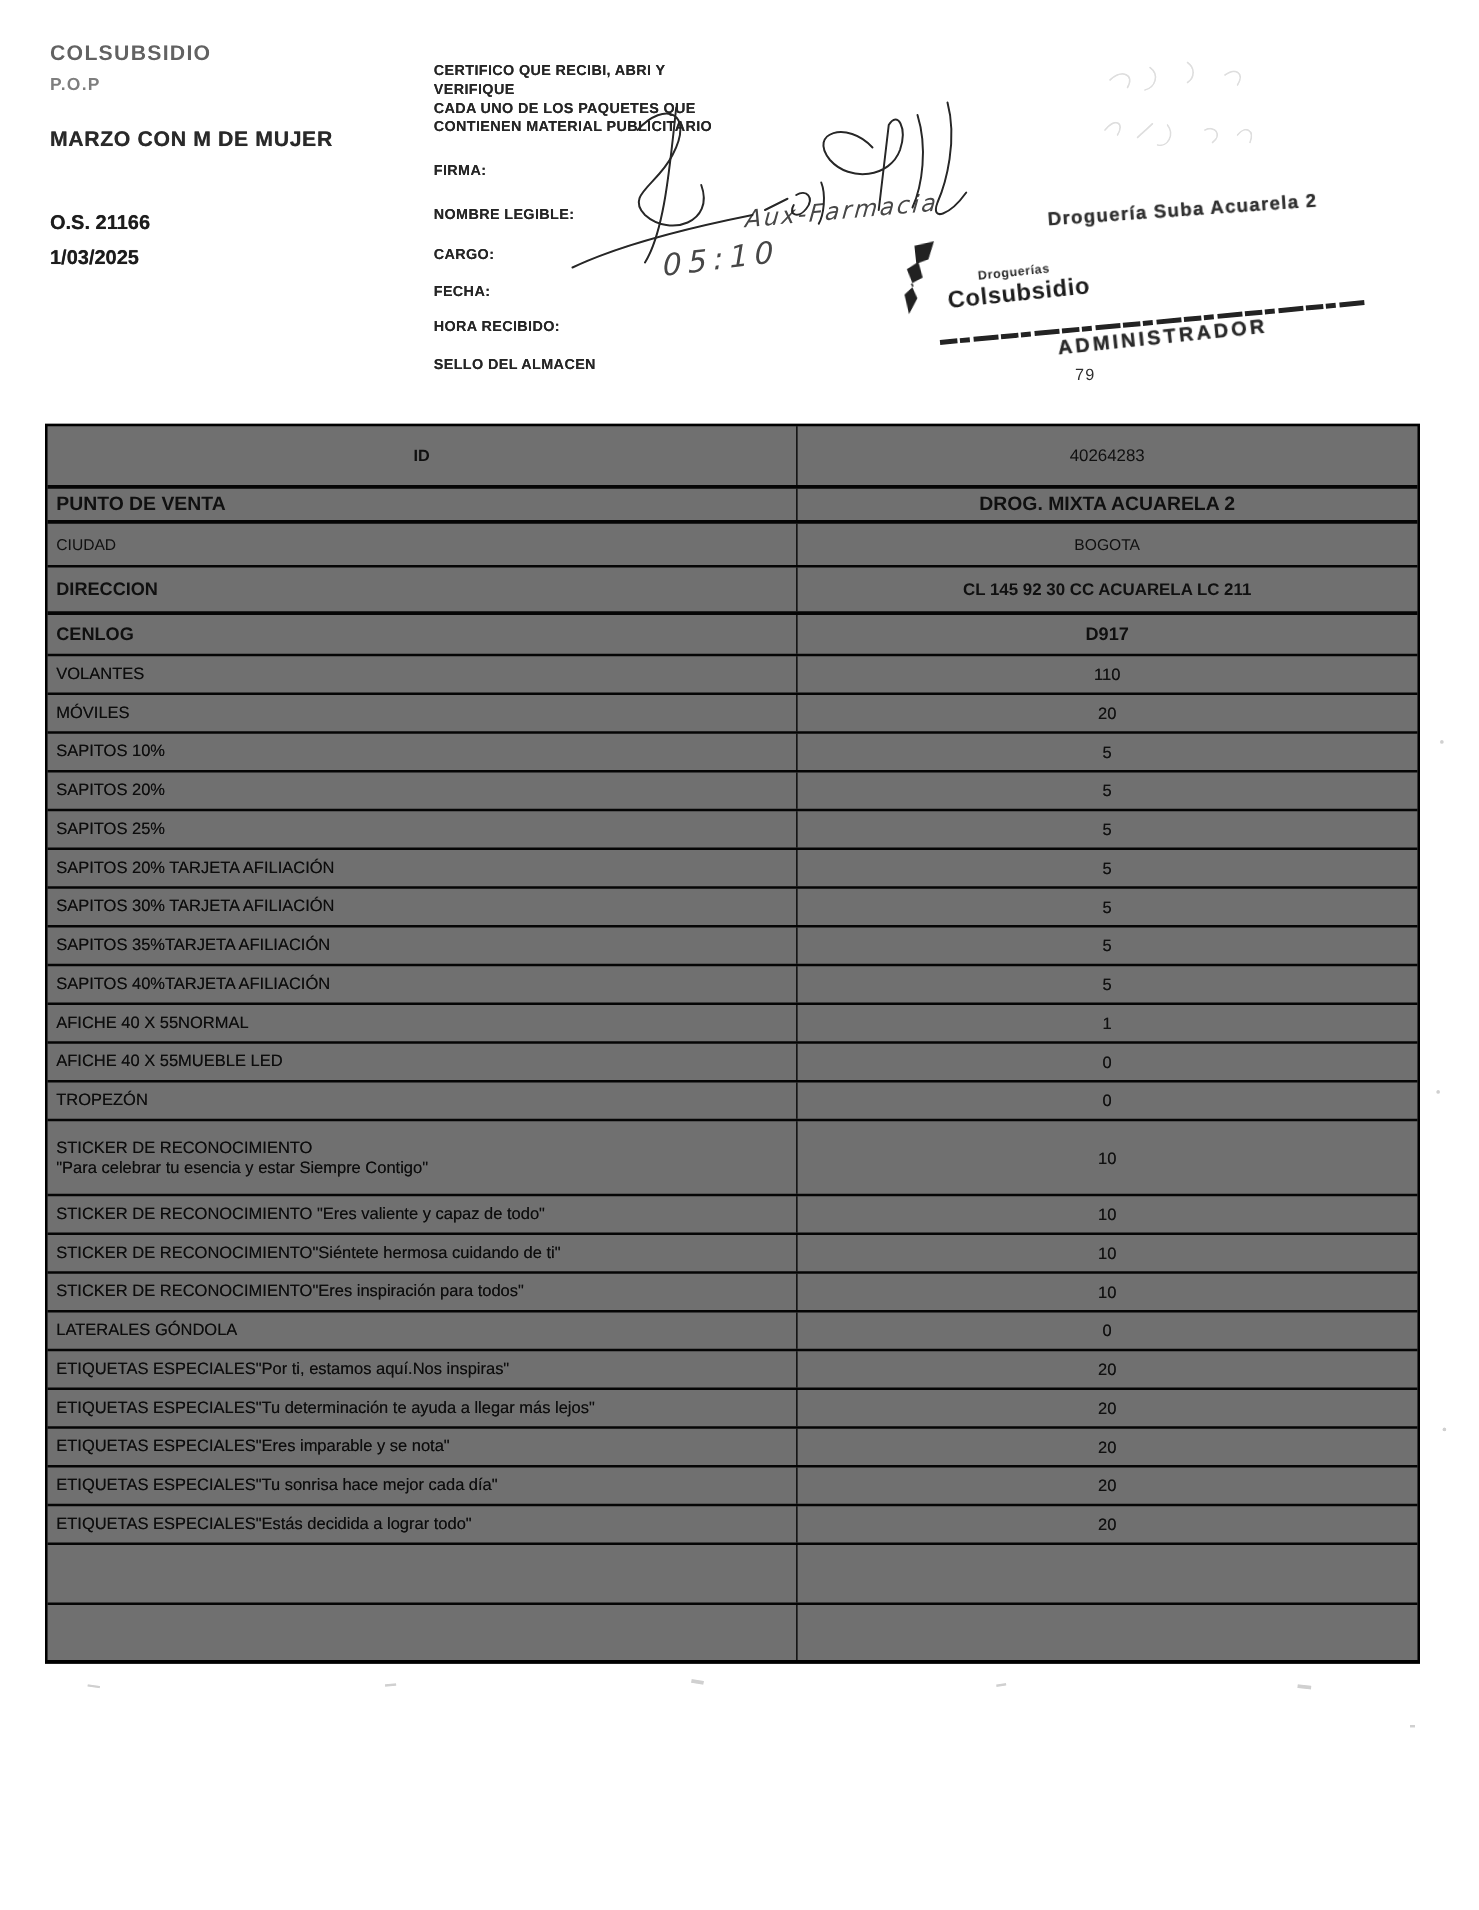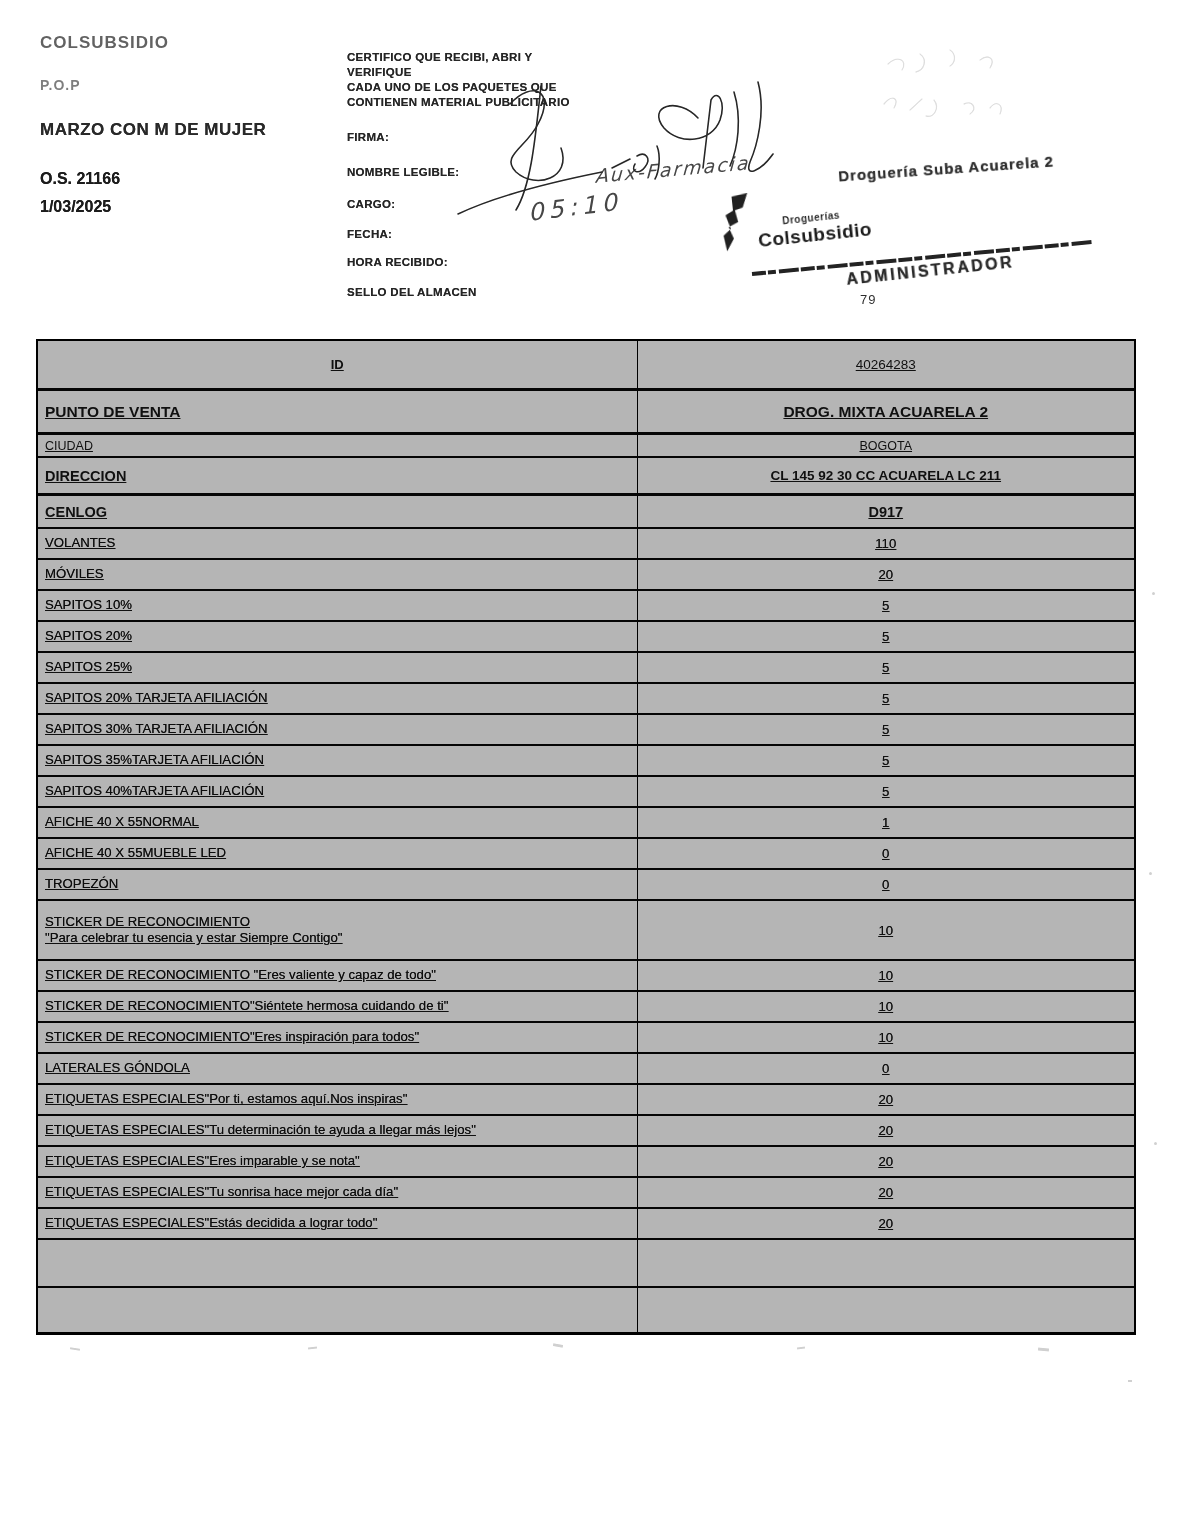--- a/index.html
+++ b/index.html
@@ -4,21 +4,21 @@
 <style>
   html,body{margin:0;padding:0;background:#ffffff;}
   .page{
     position:relative;width:1183px;height:1528px;margin:0 auto;background:#fdfdfd;
     font-family:"Liberation Sans",sans-serif;color:#161616;overflow:hidden;
     filter:grayscale(1) contrast(1.06);
   }
   
   .hdr-left{position:absolute;left:40px;top:32px;line-height:1.25;}
   .hdr-brand{font-size:17px;font-weight:bold;color:#4a4a4a;letter-spacing:1px;opacity:.85;}
-  .hdr-sub{font-size:14px;font-weight:bold;color:#0f766e;margin-top:24px;letter-spacing:1px;opacity:.8;}
+  .hdr-sub{font-size:14px;font-weight:bold;color:#0f766e;margin-top:6px;letter-spacing:1px;opacity:.8;}
   .hdr-campaign{font-size:17px;font-weight:bold;color:#2e2e2e;margin-top:24px;letter-spacing:.5px;text-shadow:0 0 .6px #444;}
   .hdr-os{position:absolute;left:40px;top:170px;font-size:16px;font-weight:bold;color:#222;text-shadow:0 0 .6px #333;}
   .hdr-date{position:absolute;left:40px;top:198px;font-size:16px;font-weight:bold;color:#222;text-shadow:0 0 .6px #333;}
   
   .cert{position:absolute;left:347px;top:50px;width:270px;font-size:11.5px;font-weight:bold;
         color:#2a2a2a;letter-spacing:.3px;line-height:15px;text-shadow:0 0 .5px #555;}
   .cert-line{white-space:nowrap;}
   .cert-field{white-space:nowrap;}
   .cert-field:nth-of-type(5){margin-top:20px;}
   .cert-field:nth-of-type(6){margin-top:20px;}
@@ -38,31 +38,31 @@
                   transform:rotate(-4deg);letter-spacing:1px;filter:blur(.4px);text-shadow:0 0 1px #666;}
   .stamp-colsub{position:absolute;left:722px;top:188px;transform:rotate(-6deg);filter:blur(.3px);display:flex;align-items:flex-end;gap:4px;}
   .stamp-colsub-texts{line-height:1;}
   .stamp-colsub-small{font-size:10px;font-weight:bold;color:#2c2c2c;margin-left:26px;letter-spacing:.5px;}
   .stamp-colsub-big{font-size:19px;font-weight:bold;color:#222;letter-spacing:.5px;margin-top:2px;}
   .stamp-line-svg{position:absolute;left:748px;top:232px;}
   .stamp-admin{position:absolute;left:846px;top:262px;font-size:16px;font-weight:bold;color:#2e2e2e;
                transform:rotate(-6deg);letter-spacing:2.5px;filter:blur(.35px);text-shadow:0 0 1px #555;}
   .stamp-number{position:absolute;left:860px;top:292px;font-size:13px;color:#333;letter-spacing:1px;}
   
-  .doc-table{position:absolute;left:36px;top:339px;width:1100px;border:2.5px solid #000;border-bottom-width:3px;box-sizing:border-box;background:#eab308;text-decoration:underline;}
+  .doc-table{position:absolute;left:36px;top:339px;width:1100px;border:2.5px solid #000;border-bottom-width:3px;box-sizing:border-box;background:#ec4899;}
   .row{display:flex;box-sizing:border-box;border-bottom:2px solid #0c0c0c;}
   .cell{box-sizing:border-box;display:flex;align-items:center;}
   .cell.label{width:54.7%;border-right:1.5px solid #000;padding-left:7px;text-align:left;}
   .cell.value,.cell.qty{flex:1;justify-content:center;text-align:right;}
   .info-r1{height:50px;border-bottom-width:3px;}
   .info-r1 .label{justify-content:center;padding-left:0;font-size:13px;font-weight:bold;}
   .info-r1 .value{font-size:13.5px;}
-  .info-r2{height:44px;border-bottom-width:3px;}
+  .info-r2{height:28px;border-bottom-width:3px;}
   .info-r2 .label,.info-r2 .value{font-size:15.5px;font-weight:bold;}
-  .info-r3{height:23px;}
+  .info-r3{height:35px;}
   .info-r3 .label,.info-r3 .value{font-size:12.5px;}
   .info-r4{height:38px;border-bottom-width:3.5px;}
   .info-r4 .label{font-size:14.5px;font-weight:bold;}
   .info-r4 .value{font-size:13.5px;font-weight:bold;}
   .info-r5{height:33px;}
   .info-r5 .label,.info-r5 .value{font-size:14.5px;font-weight:bold;}
   .item-row{height:31px;}
   .item-row .label{font-size:13.2px;color:#131313;text-shadow:0 0 .4px #333;line-height:1.25;white-space:pre-line;}
   .item-row .qty{font-size:13.2px;text-shadow:0 0 .4px #333;}
   .item-row.multiline{height:60px;}

